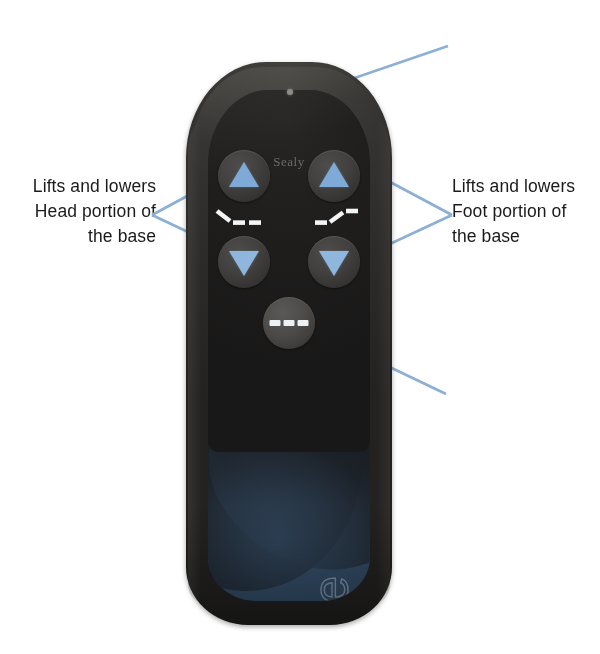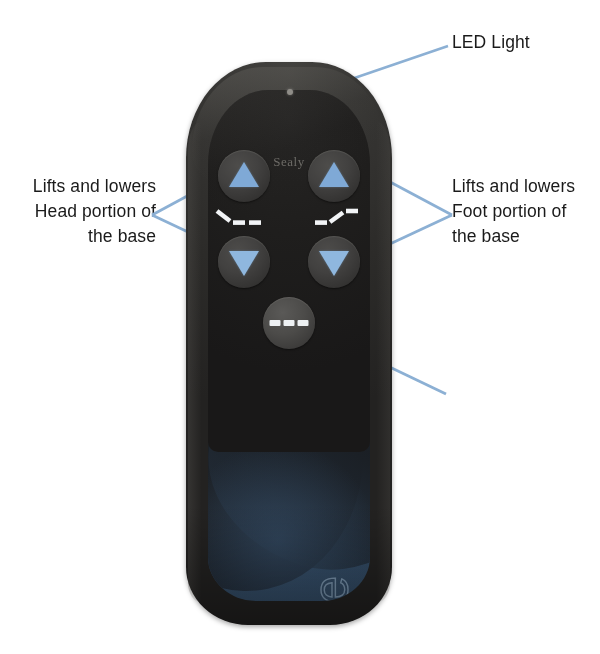--- a/index.html
+++ b/index.html
@@ -303,21 +303,20 @@
     height: 22px;
   }
   #glyph-head { left: 27px;  top: 146px; }
   #glyph-foot { left: 117px; top: 146px; }
 </style>
 </head>
 <body>
 
 <div id="stage">
 
-  <div class="callout left-align" id="label-led">LED Light</div>
 
   <div class="callout right-align" id="label-head">Lifts and lowers
 Head portion of
 the base</div>
 
   <div class="callout left-align" id="label-foot">Lifts and lowers
 Foot portion of
 the base</div>
 
 

